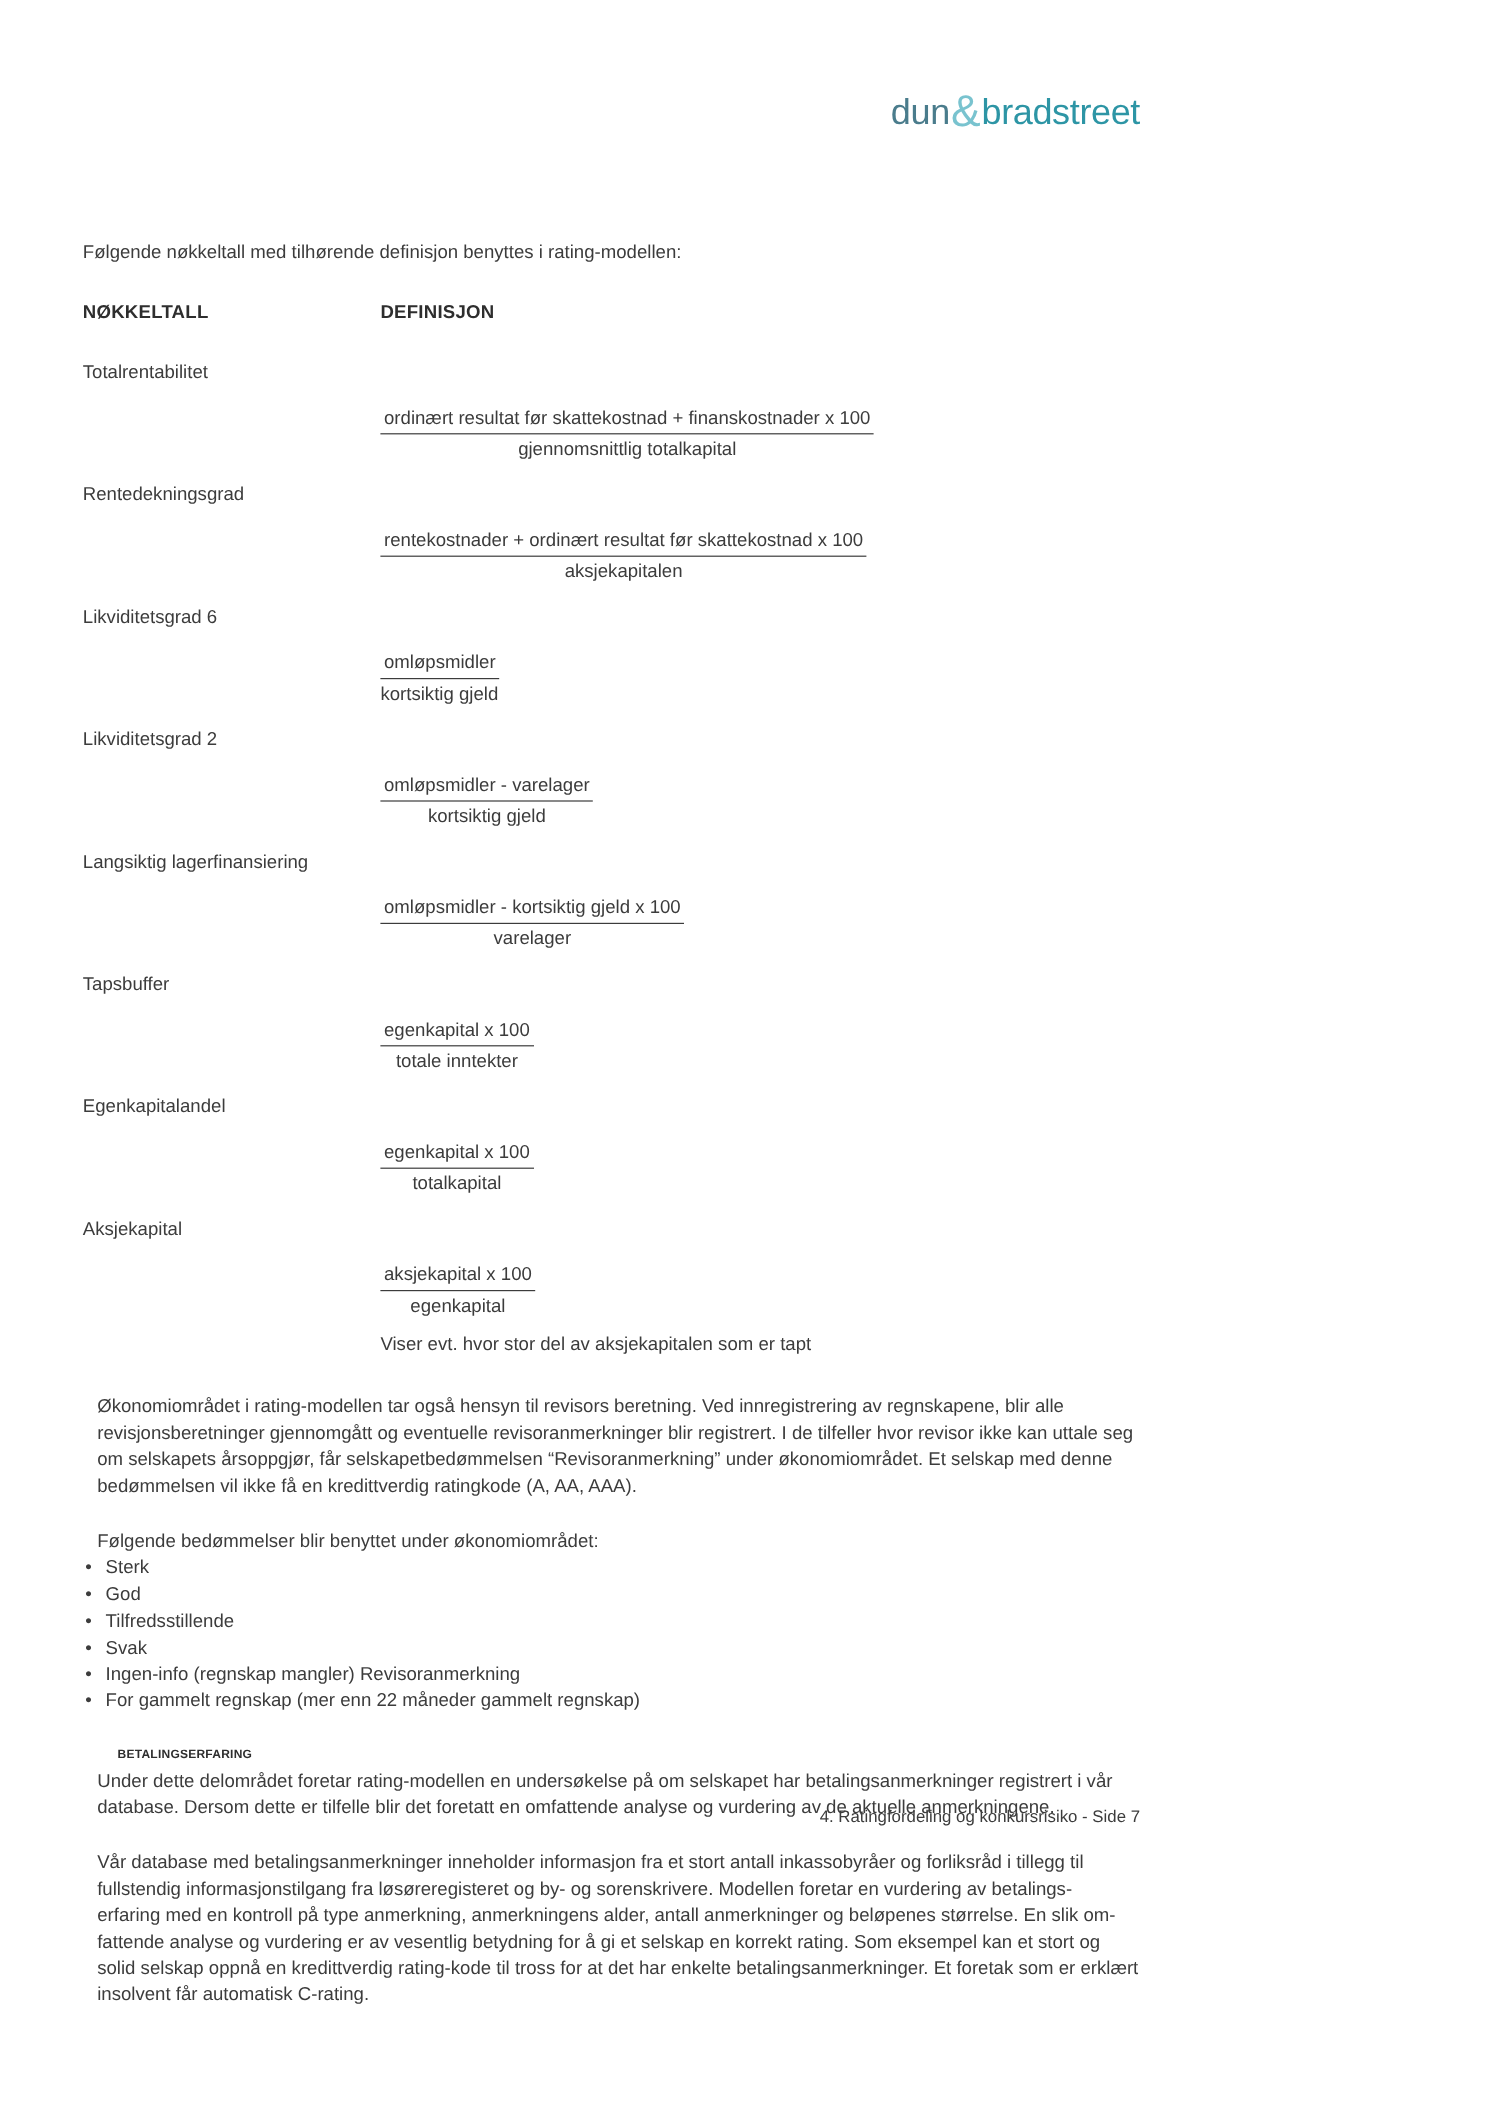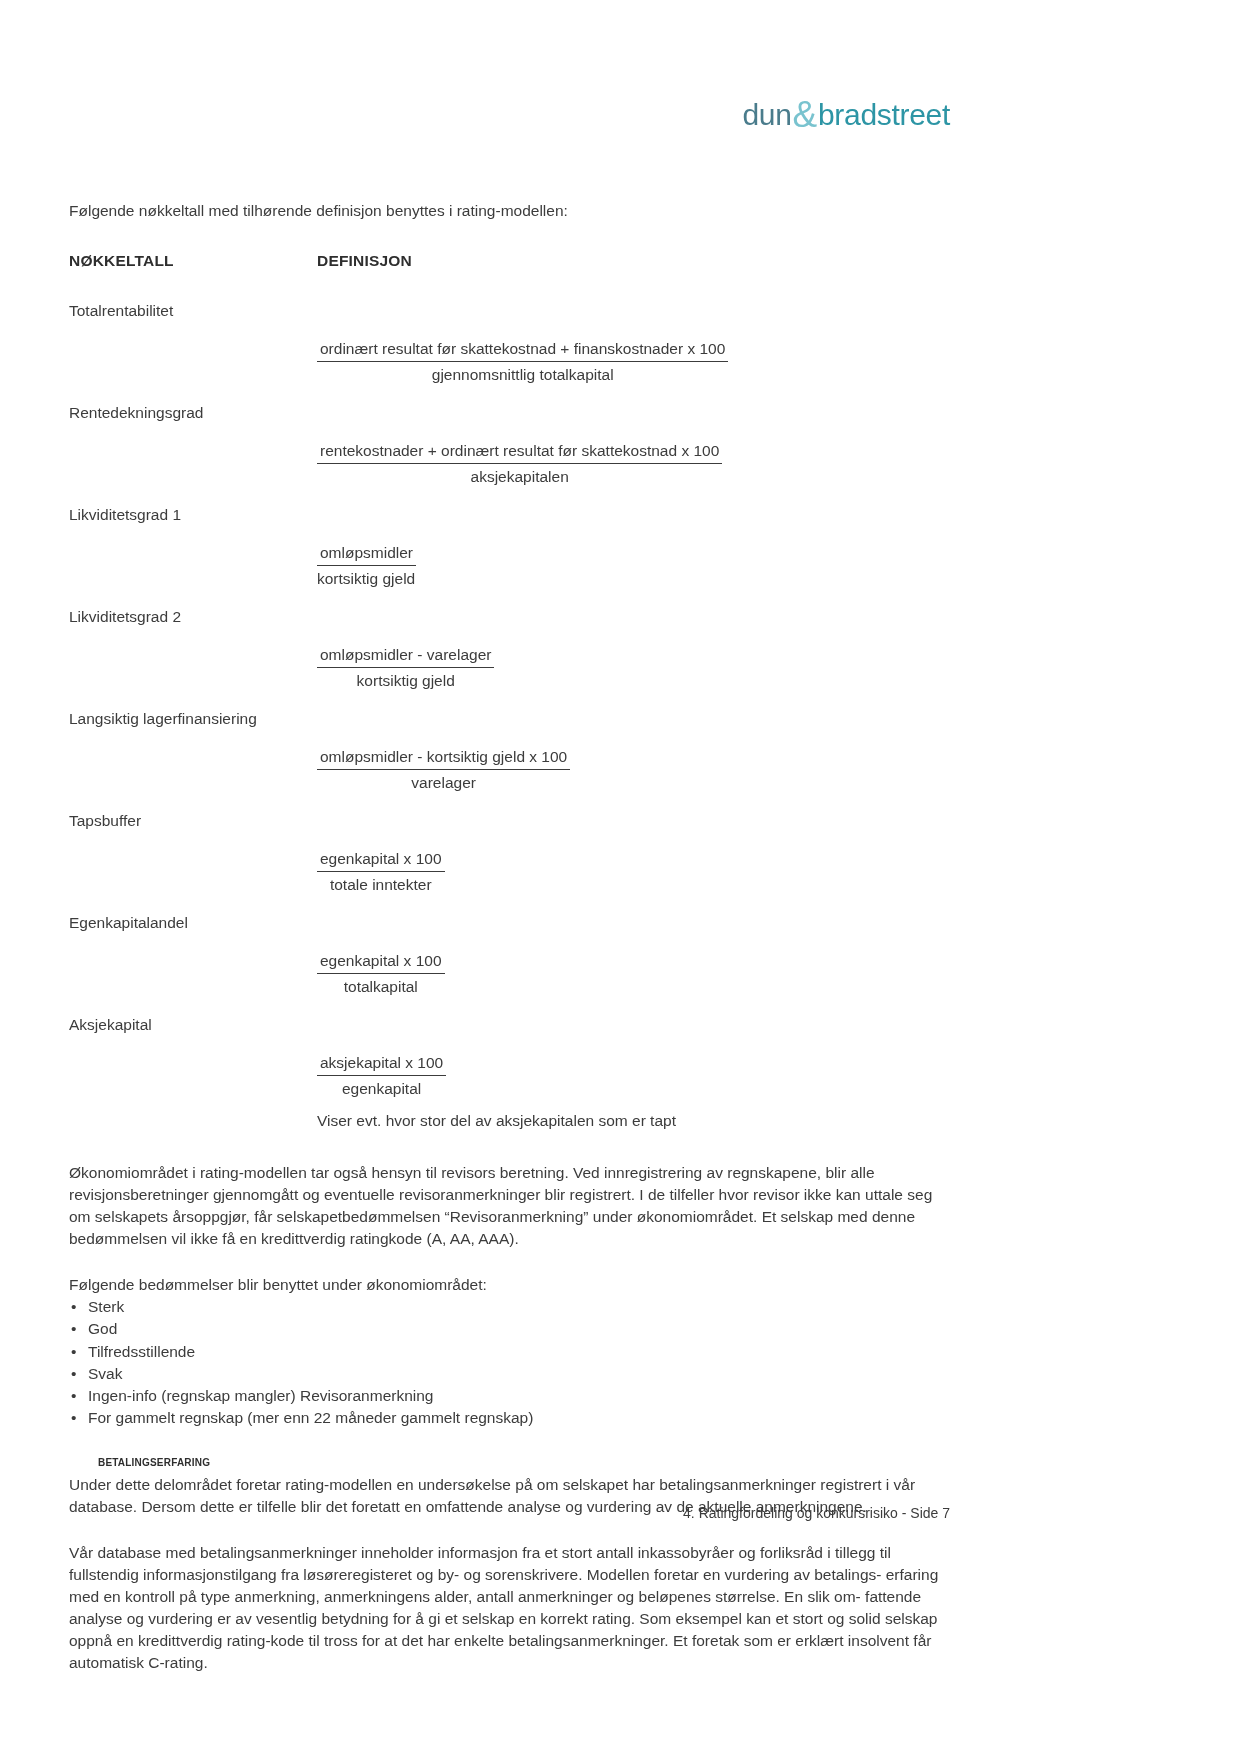--- a/index.html
+++ b/index.html
@@ -6,21 +6,21 @@
   .page {
     position:relative;
     width:1241px; height:1754px;
     background:#ffffff;
     font-family:"Liberation Sans", sans-serif;
     color:#3c3c3c;
     overflow:hidden;
   }
   
   .logo {
-    position:absolute; top:92px; right:291px;
+    position:absolute; top:70px; right:291px;
     display:flex; align-items:baseline;
     font-size:30px; letter-spacing:-0.3px;
     white-space:nowrap;
   }
   .logo .w1 { color:#4a7c8c; font-weight:400; }
   .logo .amp { color:#79c3cf; font-size:37px; font-weight:400; margin:0 1px; position:relative; top:2px; }
   .logo .w2 { color:#2d95a5; font-weight:400; }
 
   
   .content {
@@ -33,21 +33,21 @@
   .kv-head { display:grid; grid-template-columns:248px 1fr; margin-bottom:22px; }
   .head { font-weight:bold; color:#2e2e2e; letter-spacing:0.2px; }
   .kv-row { display:grid; grid-template-columns:248px 1fr; margin-bottom:10px; align-items:start; }
   .kv-label { padding-top:6px; }
   .frac { display:inline-block; text-align:center; line-height:19px; }
   .frac .num { border-bottom:1.5px solid #3c3c3c; padding:0 3px 3px 3px;margin-top:45px; }
   .frac .den { padding-top:3px; }
   .frac.left { text-align:left; }
   .table-note { margin:8px 0 30px 248px; }
 
-  p.para { margin:0 0 24px 0; }
+  p.para { margin:0 0 24px 12px; }
 
   .list-intro { margin:0 0 0 0; }
   ul.judgements { list-style:none; margin:0 0 22px 0; padding:0; }
   ul.judgements li { position:relative; padding-left:19px; line-height:22.3px; }
   ul.judgements li::before { content:"•"; position:absolute; left:2px; color:#3c3c3c; }
 
   .section-heading { font-weight:bold; color:#2e2e2e; margin:22px 0 0 0; letter-spacing:0.2px; }
   .section-heading + p.para { margin-top:0; }
 
   .footer {
@@ -86,21 +86,21 @@
 
       <div class="kv-row">
         <div class="kv-label">Rentedekningsgrad</div>
         <div><div class="frac">
           <div class="num">rentekostnader + ordinært resultat før skattekostnad x 100</div>
           <div class="den">aksjekapitalen</div>
         </div></div>
       </div>
 
       <div class="kv-row">
-        <div class="kv-label">Likviditetsgrad 1</div>
+        <div class="kv-label">Likviditetsgrad 6</div>
         <div><div class="frac left">
           <div class="num">omløpsmidler</div>
           <div class="den">kortsiktig gjeld</div>
         </div></div>
       </div>
 
       <div class="kv-row">
         <div class="kv-label">Likviditetsgrad 2</div>
         <div><div class="frac">
           <div class="num">omløpsmidler - varelager</div>

